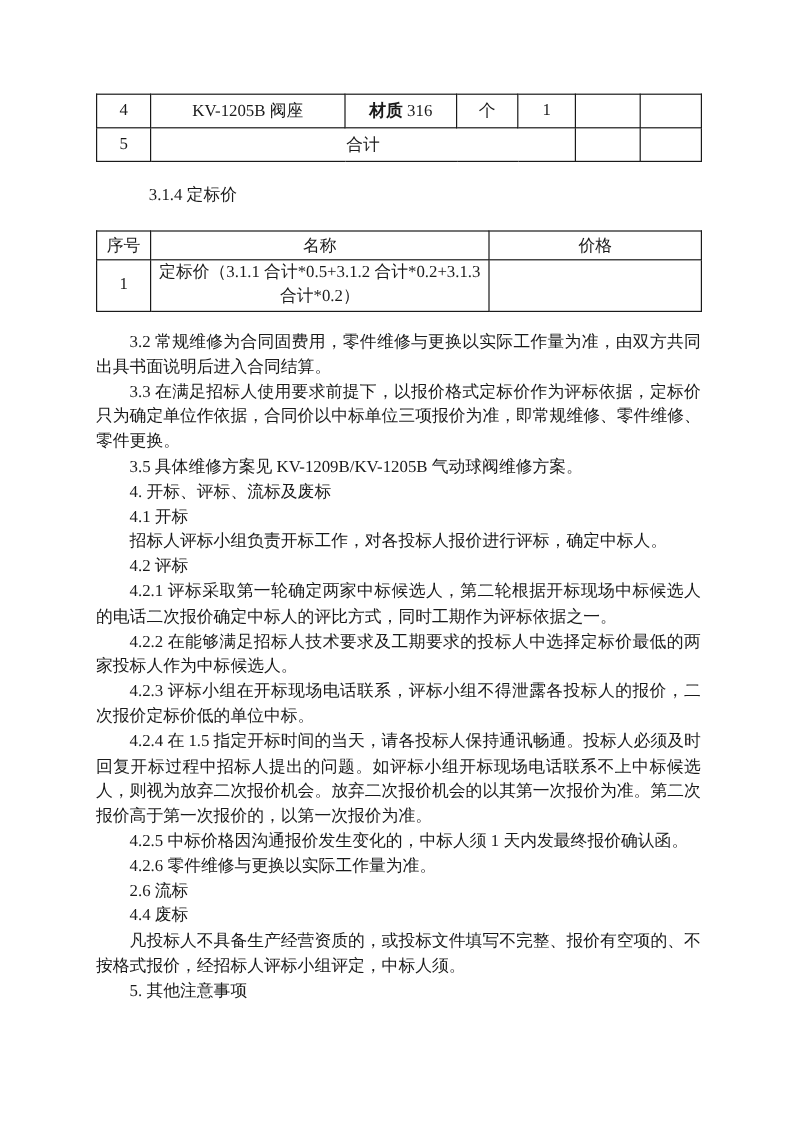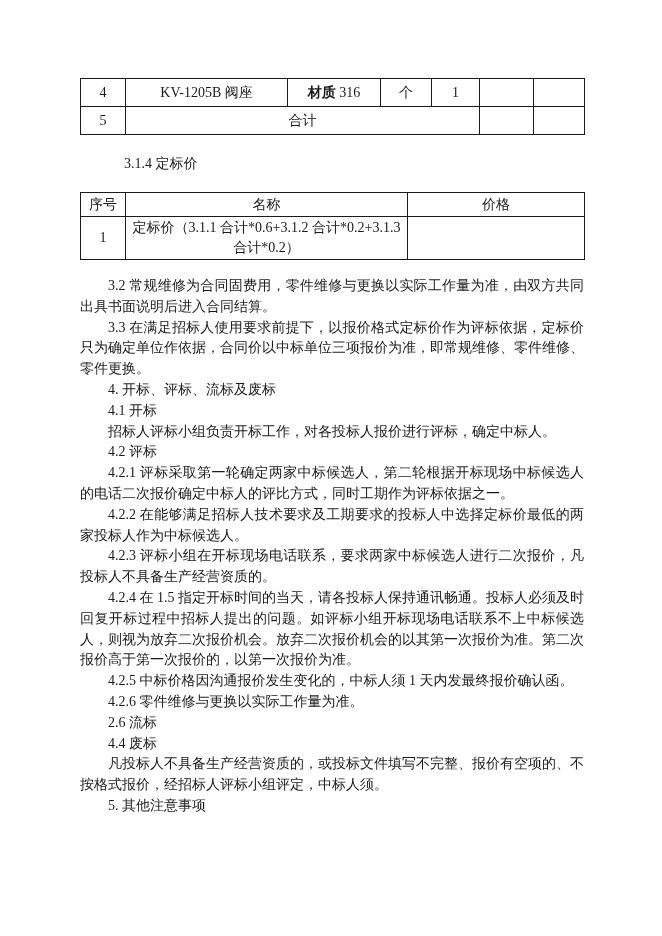--- a/index.html
+++ b/index.html
@@ -103,36 +103,37 @@
           <col style="width:177px">
       </colgroup>
       <tbody>
           <tr class="hdr-row">
         <td>序号</td>
         <td>名称</td>
         <td>价格</td>
       </tr>
       <tr class="data-row">
         <td>1</td>
-        <td>定标价（3.1.1 合计*0.6+3.1.2 合计*0.2+3.1.3 合计*0.2）</td>
+        <td>定标价（3.1.1 合计*0.5+3.1.2 合计*0.2+3.1.3 合计*0.2）</td>
         <td></td>
       </tr>
     </tbody>
       </table>
 
     <div class="body-text">
       <p class="para">3.2 常规维修为合同固费用，零件维修与更换以实际工作量为准，由双方共同出具书面说明后进入合同结算。</p>
       <p class="para">3.3 在满足招标人使用要求前提下，以报价格式定标价作为评标依据，定标价只为确定单位作依据，合同价以中标单位三项报价为准，即常规维修、零件维修、零件更换。</p>
+      <p class="para">3.5 具体维修方案见 KV-1209B/KV-1205B 气动球阀维修方案。</p>
       <p class="para">4.  开标、评标、流标及废标</p>
       <p class="para">4.1 开标</p>
       <p class="para">招标人评标小组负责开标工作，对各投标人报价进行评标，确定中标人。</p>
       <p class="para">4.2 评标</p>
       <p class="para">4.2.1 评标采取第一轮确定两家中标候选人，第二轮根据开标现场中标候选人的电话二次报价确定中标人的评比方式，同时工期作为评标依据之一。</p>
       <p class="para">4.2.2 在能够满足招标人技术要求及工期要求的投标人中选择定标价最低的两家投标人作为中标候选人。</p>
-      <p class="para">4.2.3 评标小组在开标现场电话联系，要求两家中标候选人进行二次报价，凡投标人不具备生产经营资质的。</p>
+      <p class="para">4.2.3 评标小组在开标现场电话联系，评标小组不得泄露各投标人的报价，二次报价定标价低的单位中标。</p>
       <p class="para">4.2.4 在 1.5 指定开标时间的当天，请各投标人保持通讯畅通。投标人必须及时回复开标过程中招标人提出的问题。如评标小组开标现场电话联系不上中标候选人，则视为放弃二次报价机会。放弃二次报价机会的以其第一次报价为准。第二次报价高于第一次报价的，以第一次报价为准。</p>
       <p class="para">4.2.5 中标价格因沟通报价发生变化的，中标人须 1 天内发最终报价确认函。</p>
       <p class="para">4.2.6 零件维修与更换以实际工作量为准。</p>
       <p class="para">2.6 流标</p>
       <p class="para">4.4 废标</p>
       <p class="para">凡投标人不具备生产经营资质的，或投标文件填写不完整、报价有空项的、不按格式报价，经招标人评标小组评定，中标人须。</p>
       <p class="para">5. 其他注意事项</p>
     </div>
 
   </div>

